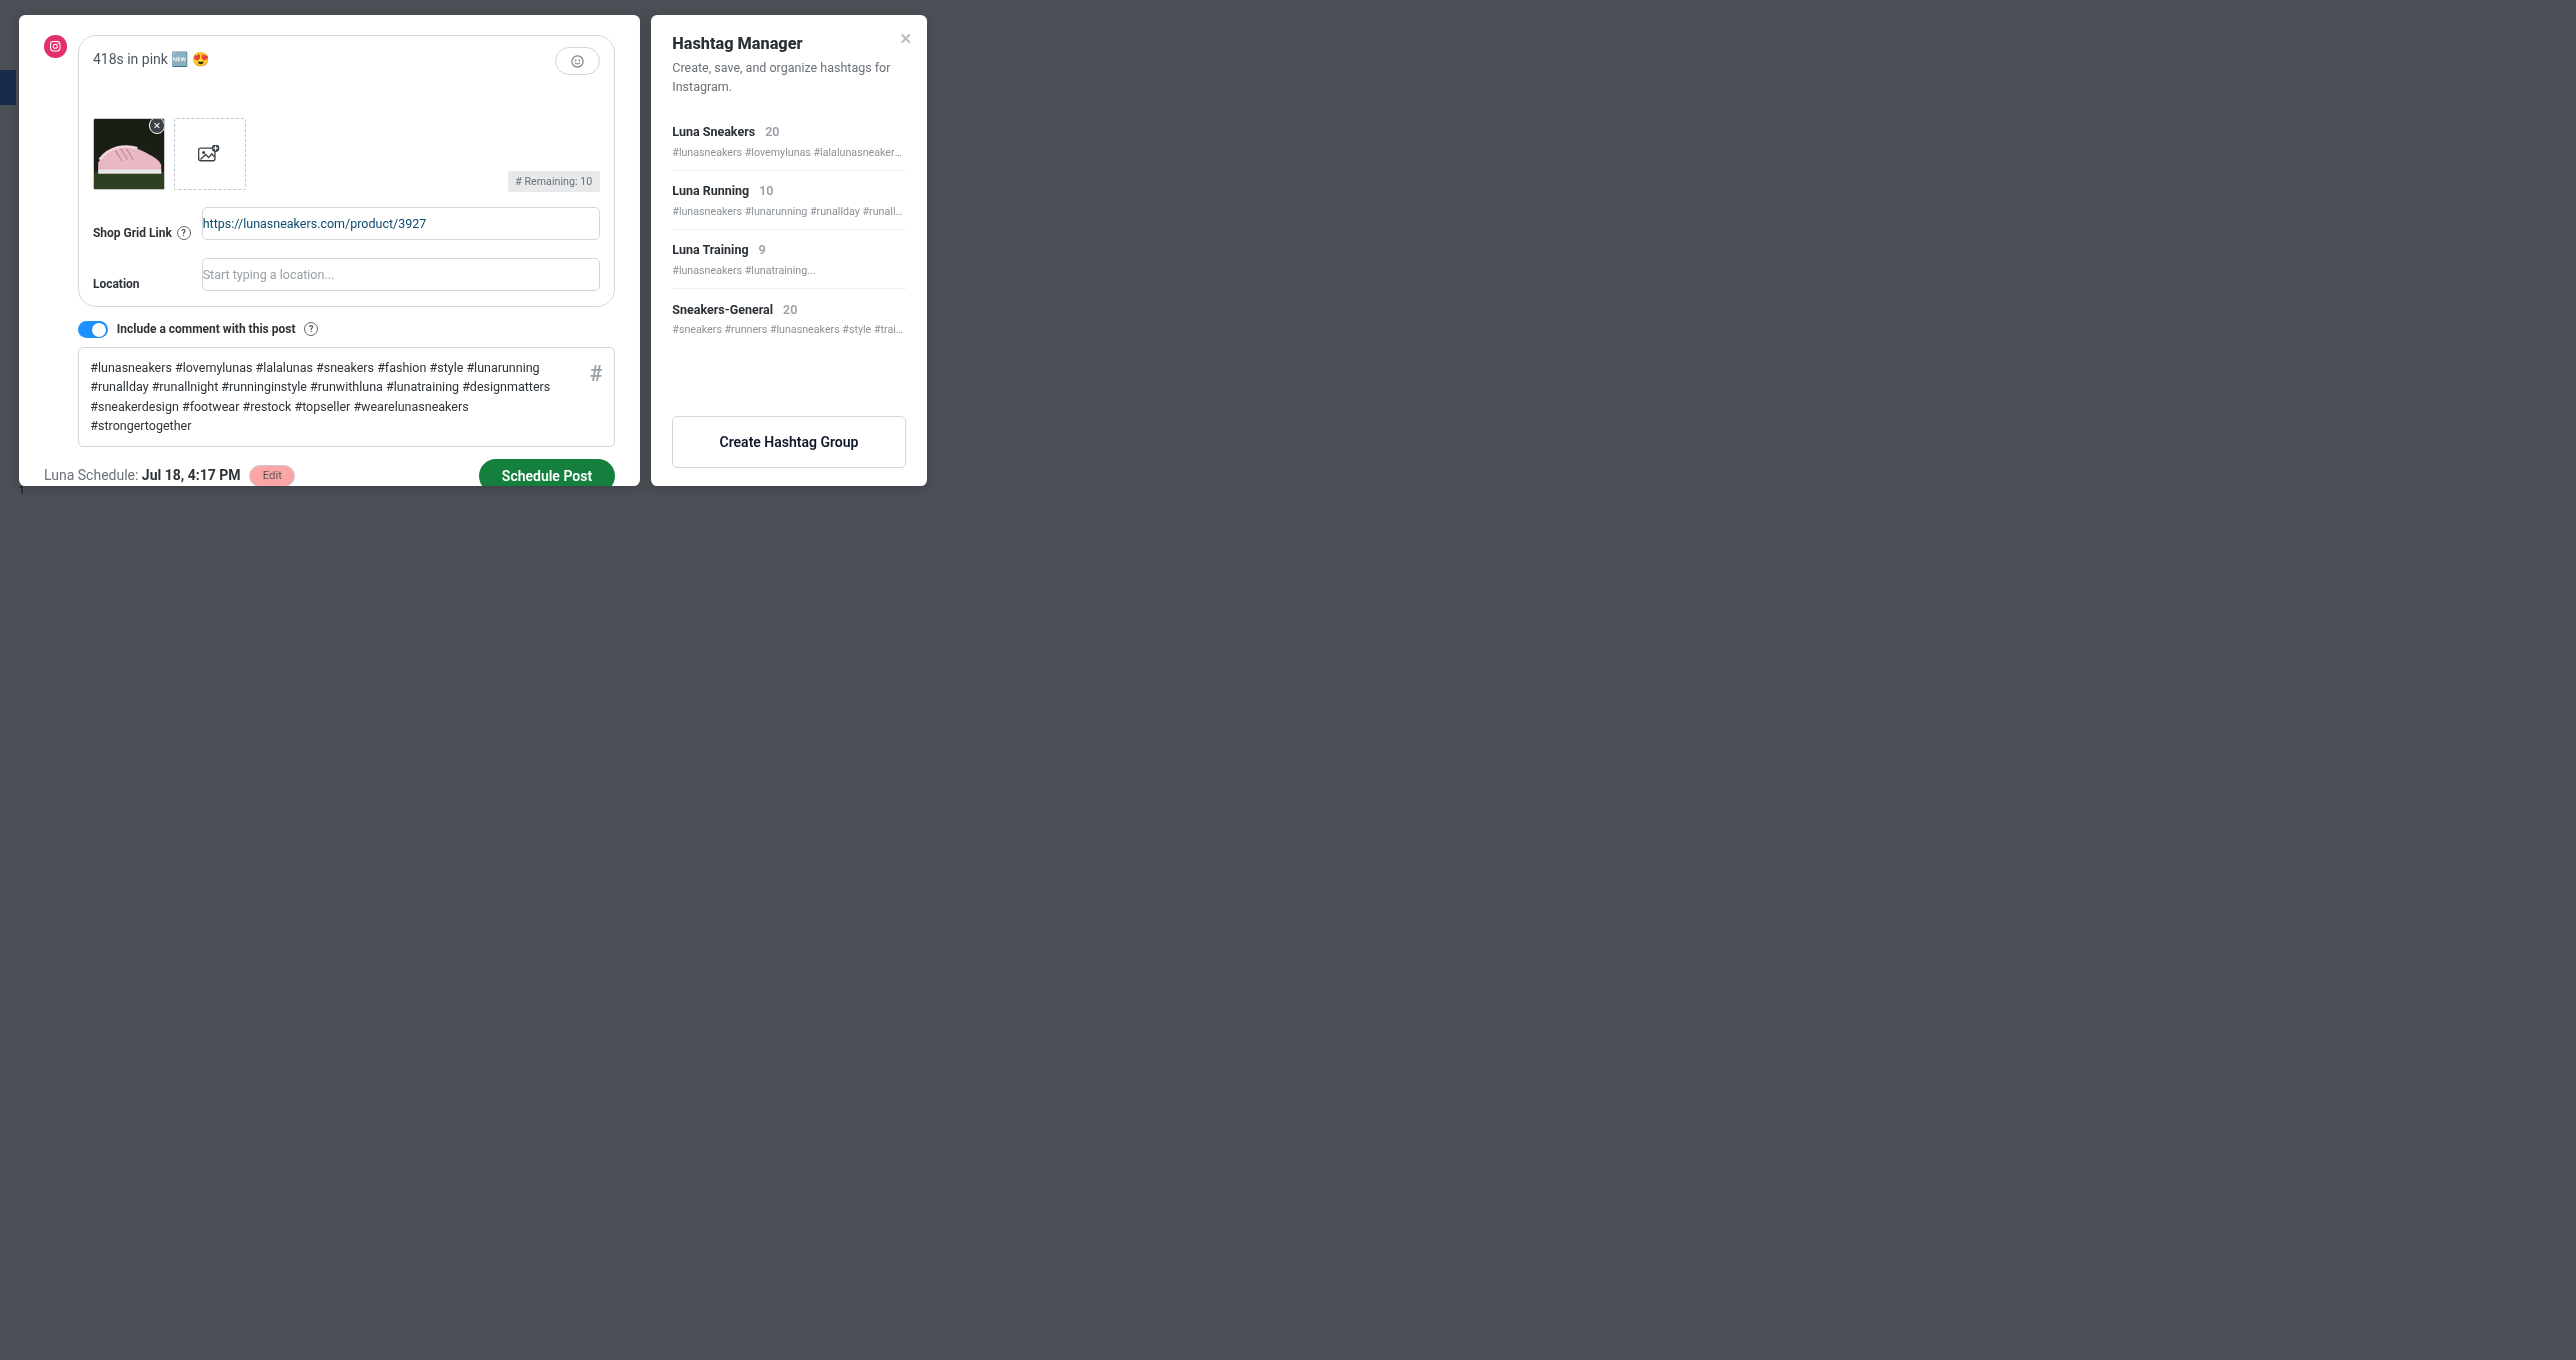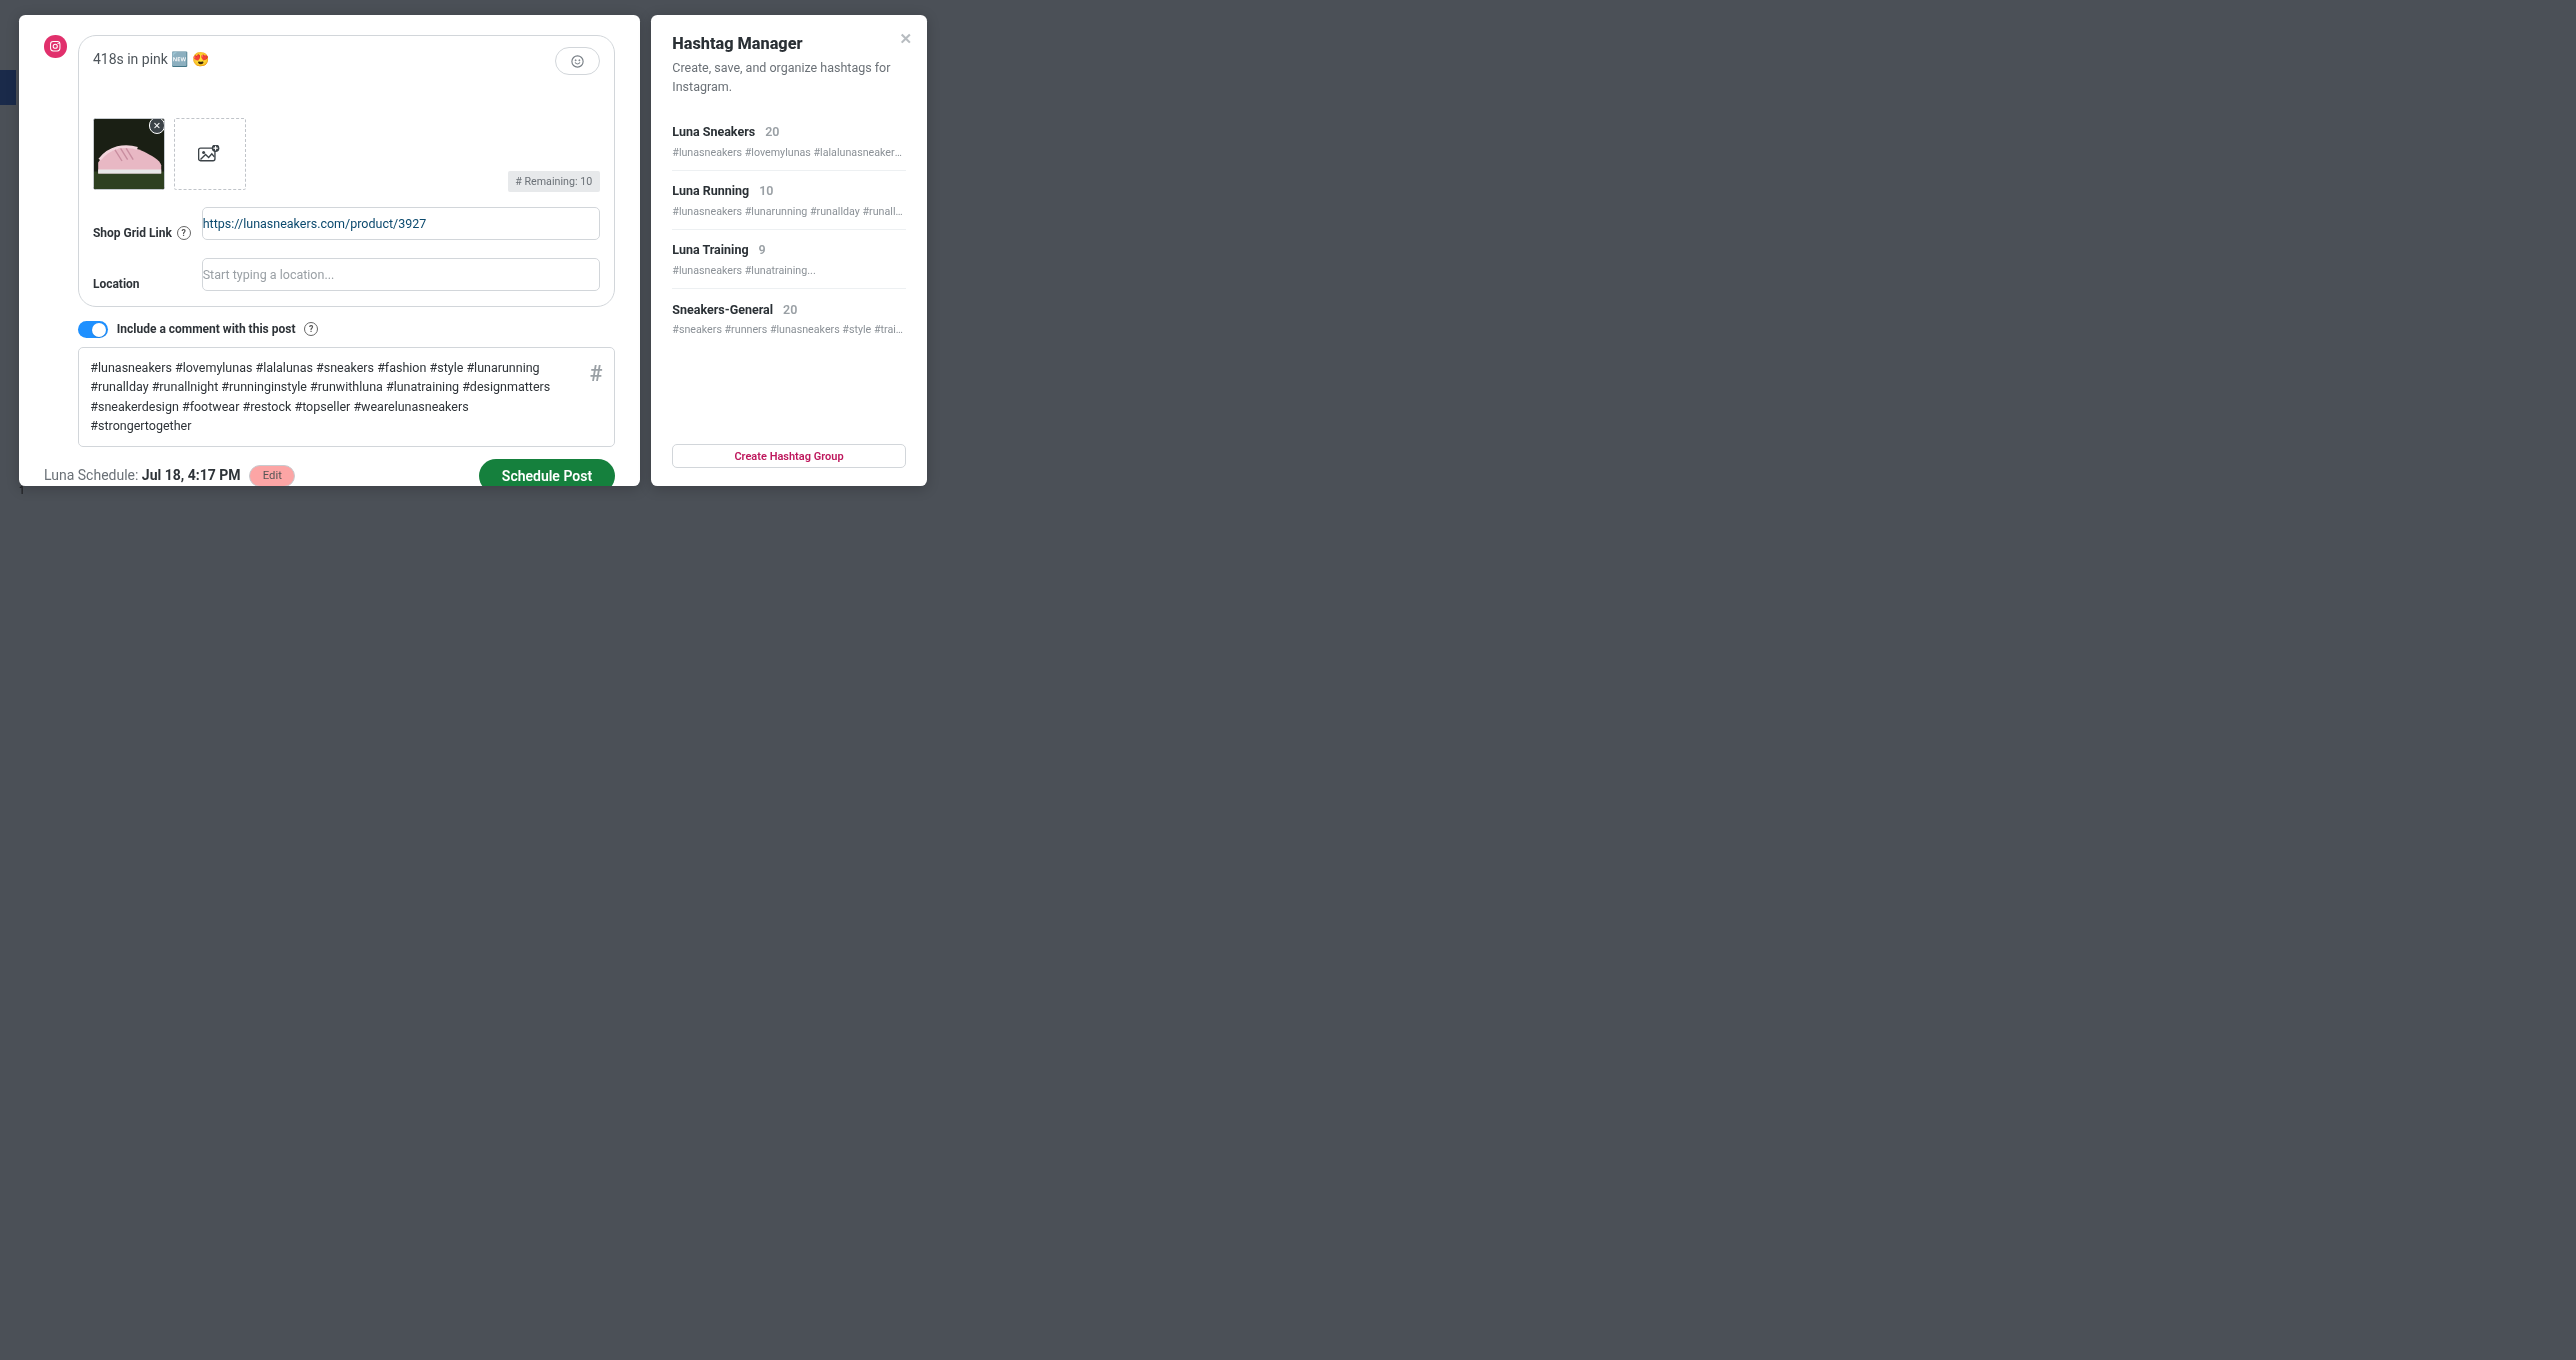--- a/index.html
+++ b/index.html
@@ -55,21 +55,21 @@
   .right-title { font-size:16.3px; font-weight:800; color:#2a3035; margin-bottom:6.3px;}
   .right-sub { font-size:12.5px; color:#6b7177; line-height:1.5; margin-bottom:15px;}
   .close-x { position:absolute; top:15px; right:15px; font-size:15px; color:#b7bcc0; font-weight:700;}
   
   .group { border-top:0.6px solid #edf0f2; padding:12.5px 0 11.3px 0;}
   .group:first-of-type { border-top:none; }
   .group-head { display:flex; align-items:center; gap:10px; }
   .group-name { font-size:12.5px; font-weight:700; color:#2a3035;}
   .group-count { font-size:12.5px; font-weight:600; color:#9aa0a5;}
   .group-tags { font-size:10.7px; color:#8b9197; margin-top:6.3px; white-space:nowrap; overflow:hidden; text-overflow:ellipsis;}
-  .create-group-btn { margin-top:auto; border:0.9px solid #d2d6da; background:#fff; border-radius:5px; height:24px; font-size:11px; font-weight:600; color:#be185d;}
+  .create-group-btn { margin-top:auto; border:0.9px solid #d2d6da; background:#fff; border-radius:5px; height:52px; font-size:14px; font-weight:600; color:#0f172a;}
 
   
   .sneaker-svg { width:100%; height:100%; display:block; }
 </style>
 </head>
 <body>
 
 <div class="bg-strip"></div>
 <div class="bg-num">1</div>
 

